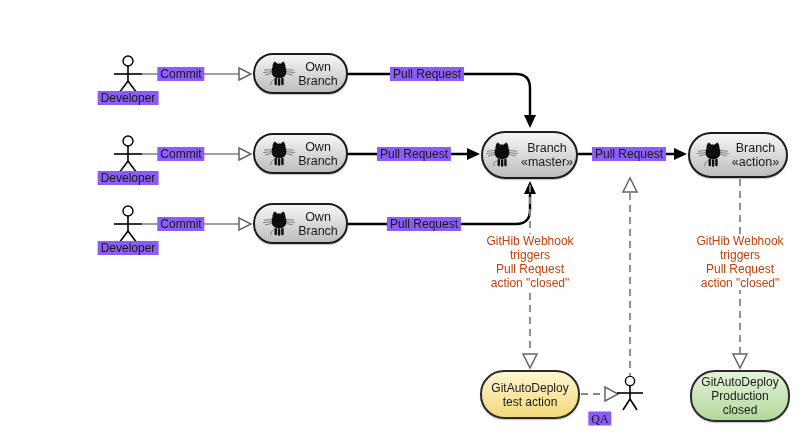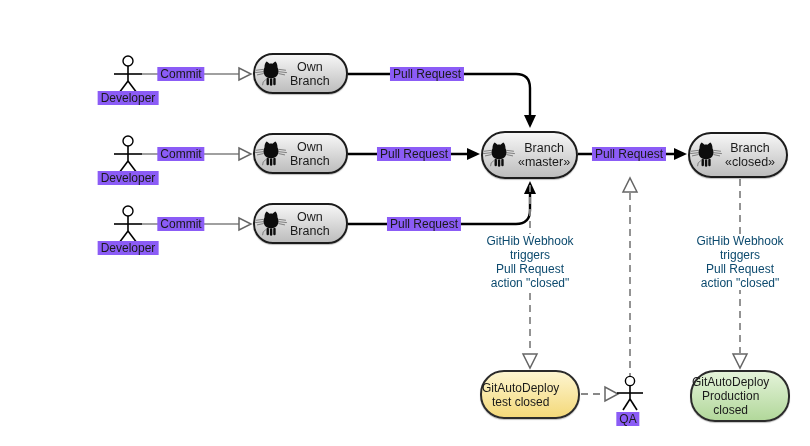--- a/index.html
+++ b/index.html
@@ -18,31 +18,31 @@
   .wire-thin{stroke:var(--wire-gray);stroke-width:1.6;fill:none;}
   .wire-dash{stroke:var(--wire-dashed);stroke-width:1.8;fill:none;stroke-dasharray:7 5;}
   .head-filled{fill:#000;stroke:none;}
   .head-hollow{fill:#ffffff;stroke:#666;stroke-width:1.5;}
   .actor{position:absolute;z-index:2;}
   .actor svg{display:block;}
   .actor-shape{stroke:#000;stroke-width:1.6;fill:none;}
   .actor-head{fill:#fff;stroke:#000;stroke-width:1.4;}
   .label{position:absolute;z-index:3;font-size:12px;white-space:nowrap;transform:translate(-50%,-50%);}
   .label span{background:#8b5cf6;padding:0 3px;}
-  .node{position:absolute;z-index:2;display:flex;align-items:center;justify-content:flex-start;gap:3px;
+  .node{position:absolute;z-index:2;display:flex;align-items:center;justify-content:center;gap:3px;
         border:2px solid #1c1c1c;border-radius:22px;font-size:12.5px;line-height:14px;text-align:center;
         box-shadow:0 1px 1px rgba(0,0,0,0.25);}
   .node-gray{background:linear-gradient(to bottom,var(--node-gray-top),var(--node-gray-bottom));}
   .node-yellow{background:linear-gradient(to bottom,var(--node-yellow-top),var(--node-yellow-bottom));border-color:#2b2b2b;}
   .node-green{background:linear-gradient(to bottom,var(--node-green-top),var(--node-green-bottom));border-color:#2b2b2b;}
   .node .txt{display:flex;flex-direction:column;}
   .octocat{flex:0 0 auto;}
   .octo-body{fill:#0d0d0d;}
   .octo-whisker{stroke:#777;stroke-width:1;fill:none;}
-  .note{position:absolute;z-index:3;width:150px;font-size:12px;line-height:14px;text-align:center;color:#0c4a6e;}
+  .note{position:absolute;z-index:3;width:150px;font-size:12px;line-height:14px;text-align:center;color:#c2410c;}
   .note div span{background:#ffffff;padding:0 2px;display:inline-block;}
 </style>
 </head>
 <body>
 
 <div class="canvas">
 
   <svg class="wires" width="810" height="446" viewBox="0 0 810 446">
 
     <g>
@@ -199,55 +199,55 @@
     <svg class="octocat" width="32" height="28" viewBox="0 0 34 30">
       <path class="octo-whisker" d="M1 11 L9 10 M0 13.5 L9 12.5 M2 16 L9 14.5 M33 11 L25 10 M34 13.5 L25 12.5 M32 16 L25 14.5"></path>
       <path class="octo-body" d="M10 8 C10 4 11.5 2 12.5 1.5 L15.5 4 C16.5 3.7 17.5 3.7 18.5 4 L21.5 1.5 C22.5 2 24 4 24 8 C24.7 9.2 25 10.5 25 12 C25 17 21.5 19.5 17 19.5 C12.5 19.5 9 17 9 12 C9 10.5 9.3 9.2 10 8 Z"></path>
       <path class="octo-whisker" d="M11.5 21 Q7.5 23 8 27"></path>
       <rect class="octo-body" x="12.2" y="19" width="2.6" height="8" rx="1.3"></rect>
       <rect class="octo-body" x="15.8" y="19.5" width="2.6" height="8" rx="1.3"></rect>
       <rect class="octo-body" x="19.4" y="19" width="2.6" height="8" rx="1.3"></rect>
     </svg>
     <div class="txt">
       <span>Branch</span>
-      <span>«closed»</span>
+      <span>«action»</span>
     </div>
   </div>
 
   <div class="note" style="left:455px;top:234px;">
     <div><span>GitHib Webhook</span></div>
     <div><span>triggers</span></div>
     <div><span>Pull Request</span></div>
     <div><span>action "closed"</span></div>
   </div>
   <div class="note" style="left:665px;top:234px;">
     <div><span>GitHib Webhook</span></div>
     <div><span>triggers</span></div>
     <div><span>Pull Request</span></div>
     <div><span>action "closed"</span></div>
   </div>
 
   <div class="node node-yellow" style="left:480px;top:370px;width:100px;height:49px;border-radius:24px;font-size:12px;">
     <div class="txt">
       <span>GitAutoDeploy</span>
-      <span>test closed</span>
+      <span>test action</span>
     </div>
   </div>
   <div class="node node-green" style="left:690px;top:370px;width:100px;height:52px;border-radius:25px;font-size:12px;">
     <div class="txt">
       <span>GitAutoDeploy</span>
       <span>Production</span>
       <span>closed</span>
     </div>
   </div>
 
   <div class="actor" style="left:612px;top:374px;">
     <svg width="36" height="38" viewBox="0 0 36 38">
       <circle class="actor-head" cx="18" cy="7" r="4.6"></circle>
       <line class="actor-shape" x1="18" y1="11.6" x2="18" y2="25"></line>
       <line class="actor-shape" x1="5" y1="19" x2="31" y2="19"></line>
       <line class="actor-shape" x1="18" y1="25" x2="11" y2="36"></line>
       <line class="actor-shape" x1="18" y1="25" x2="25" y2="36"></line>
     </svg>
   </div>
-  <div class="label" style="left:628px;top:419px;"><span>QA</span></div>
+  <div class="label" style="left:600px;top:419px;font-family:Liberation Serif, serif;"><span>QA</span></div>
 
 </div>
 
 </body></html>

